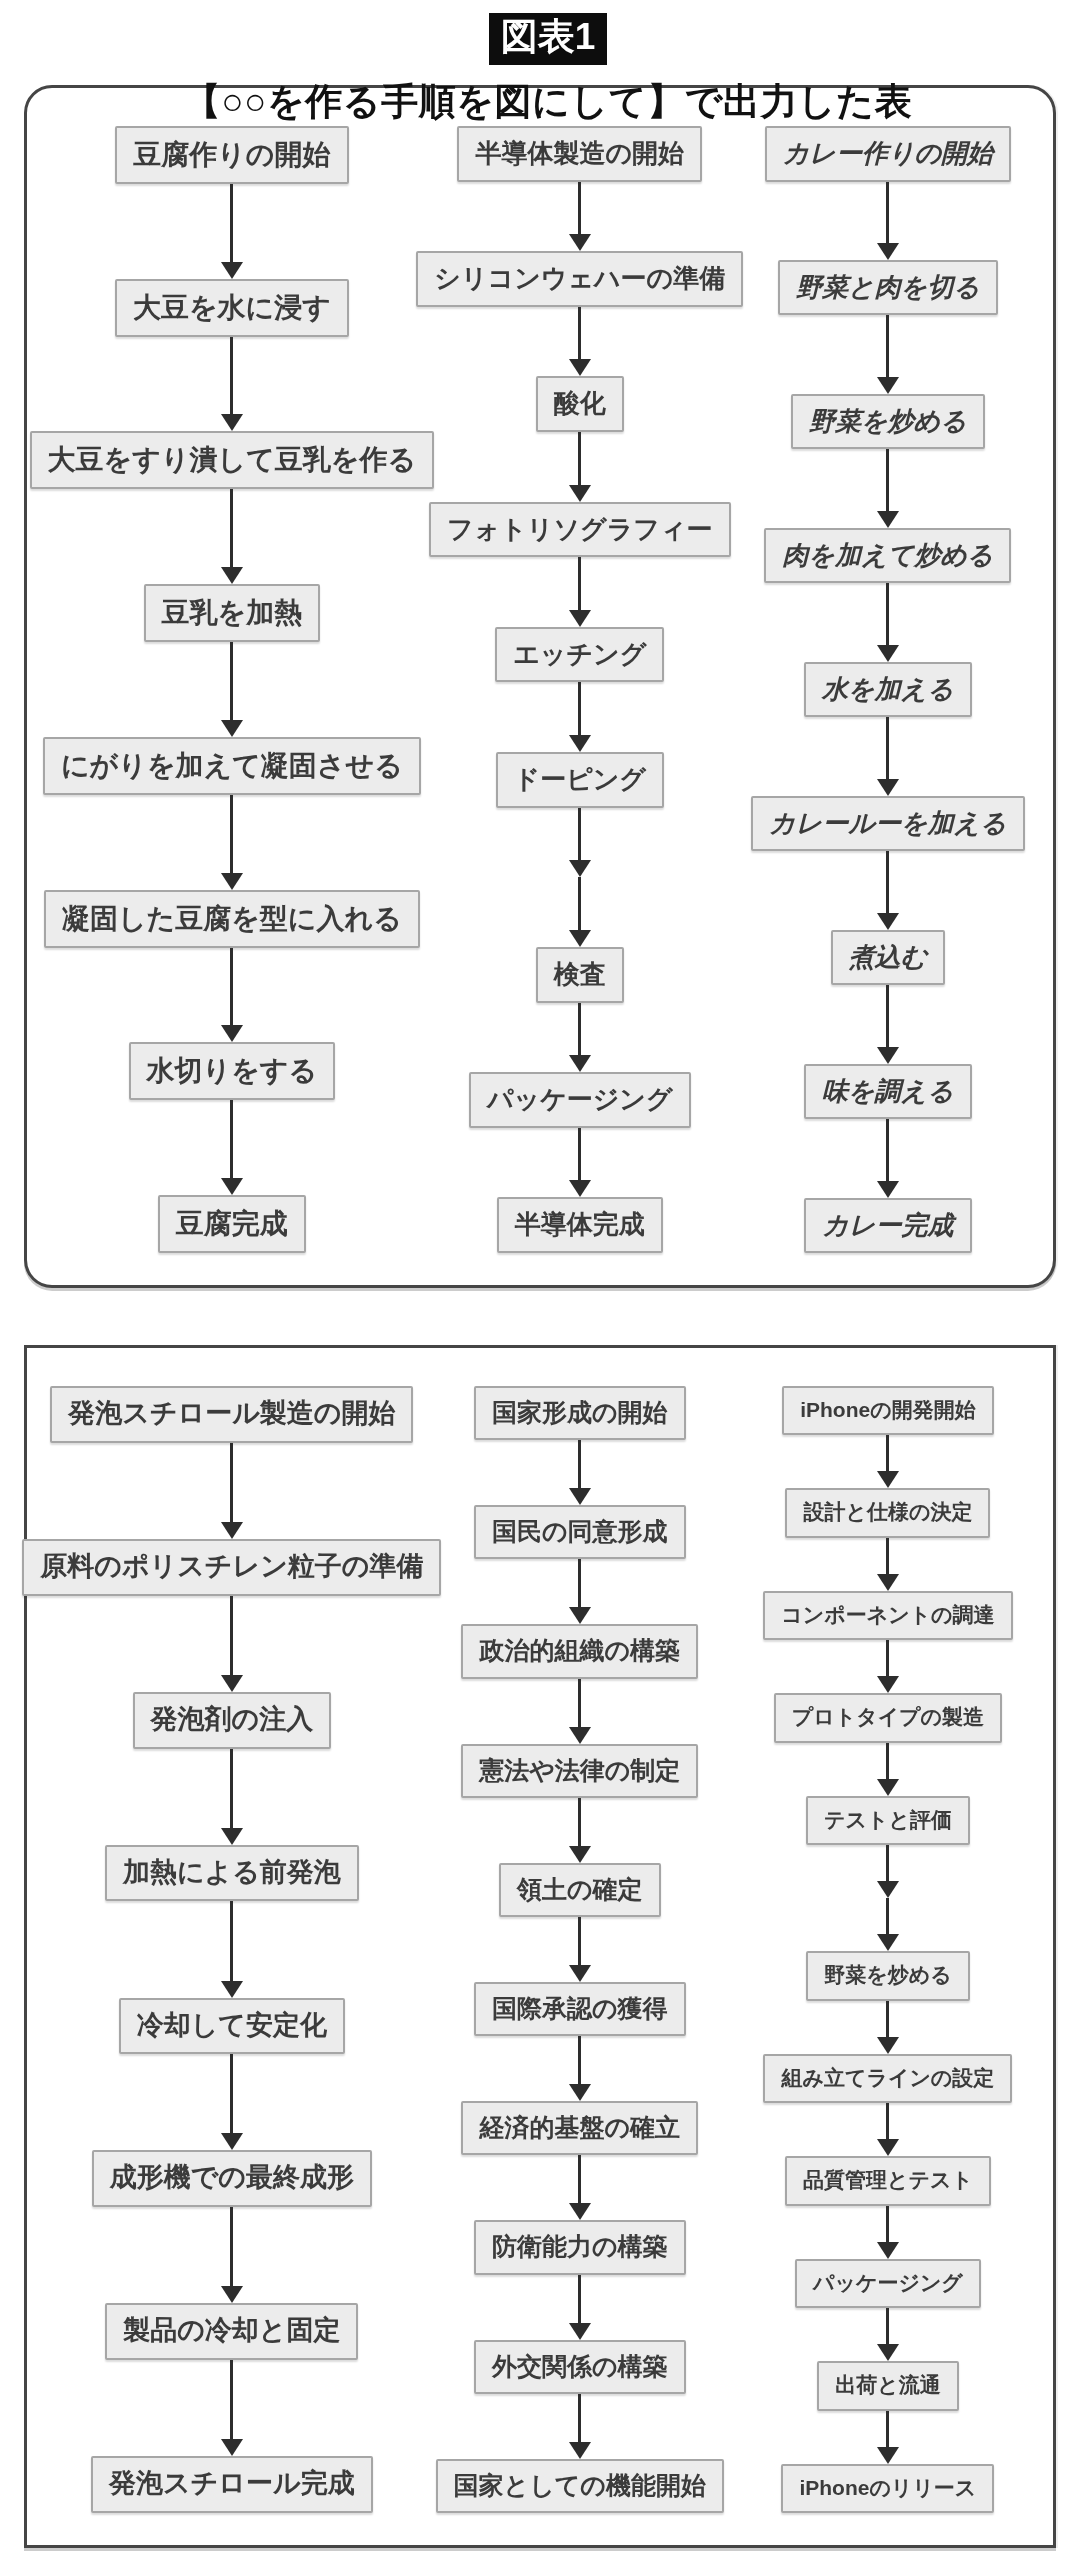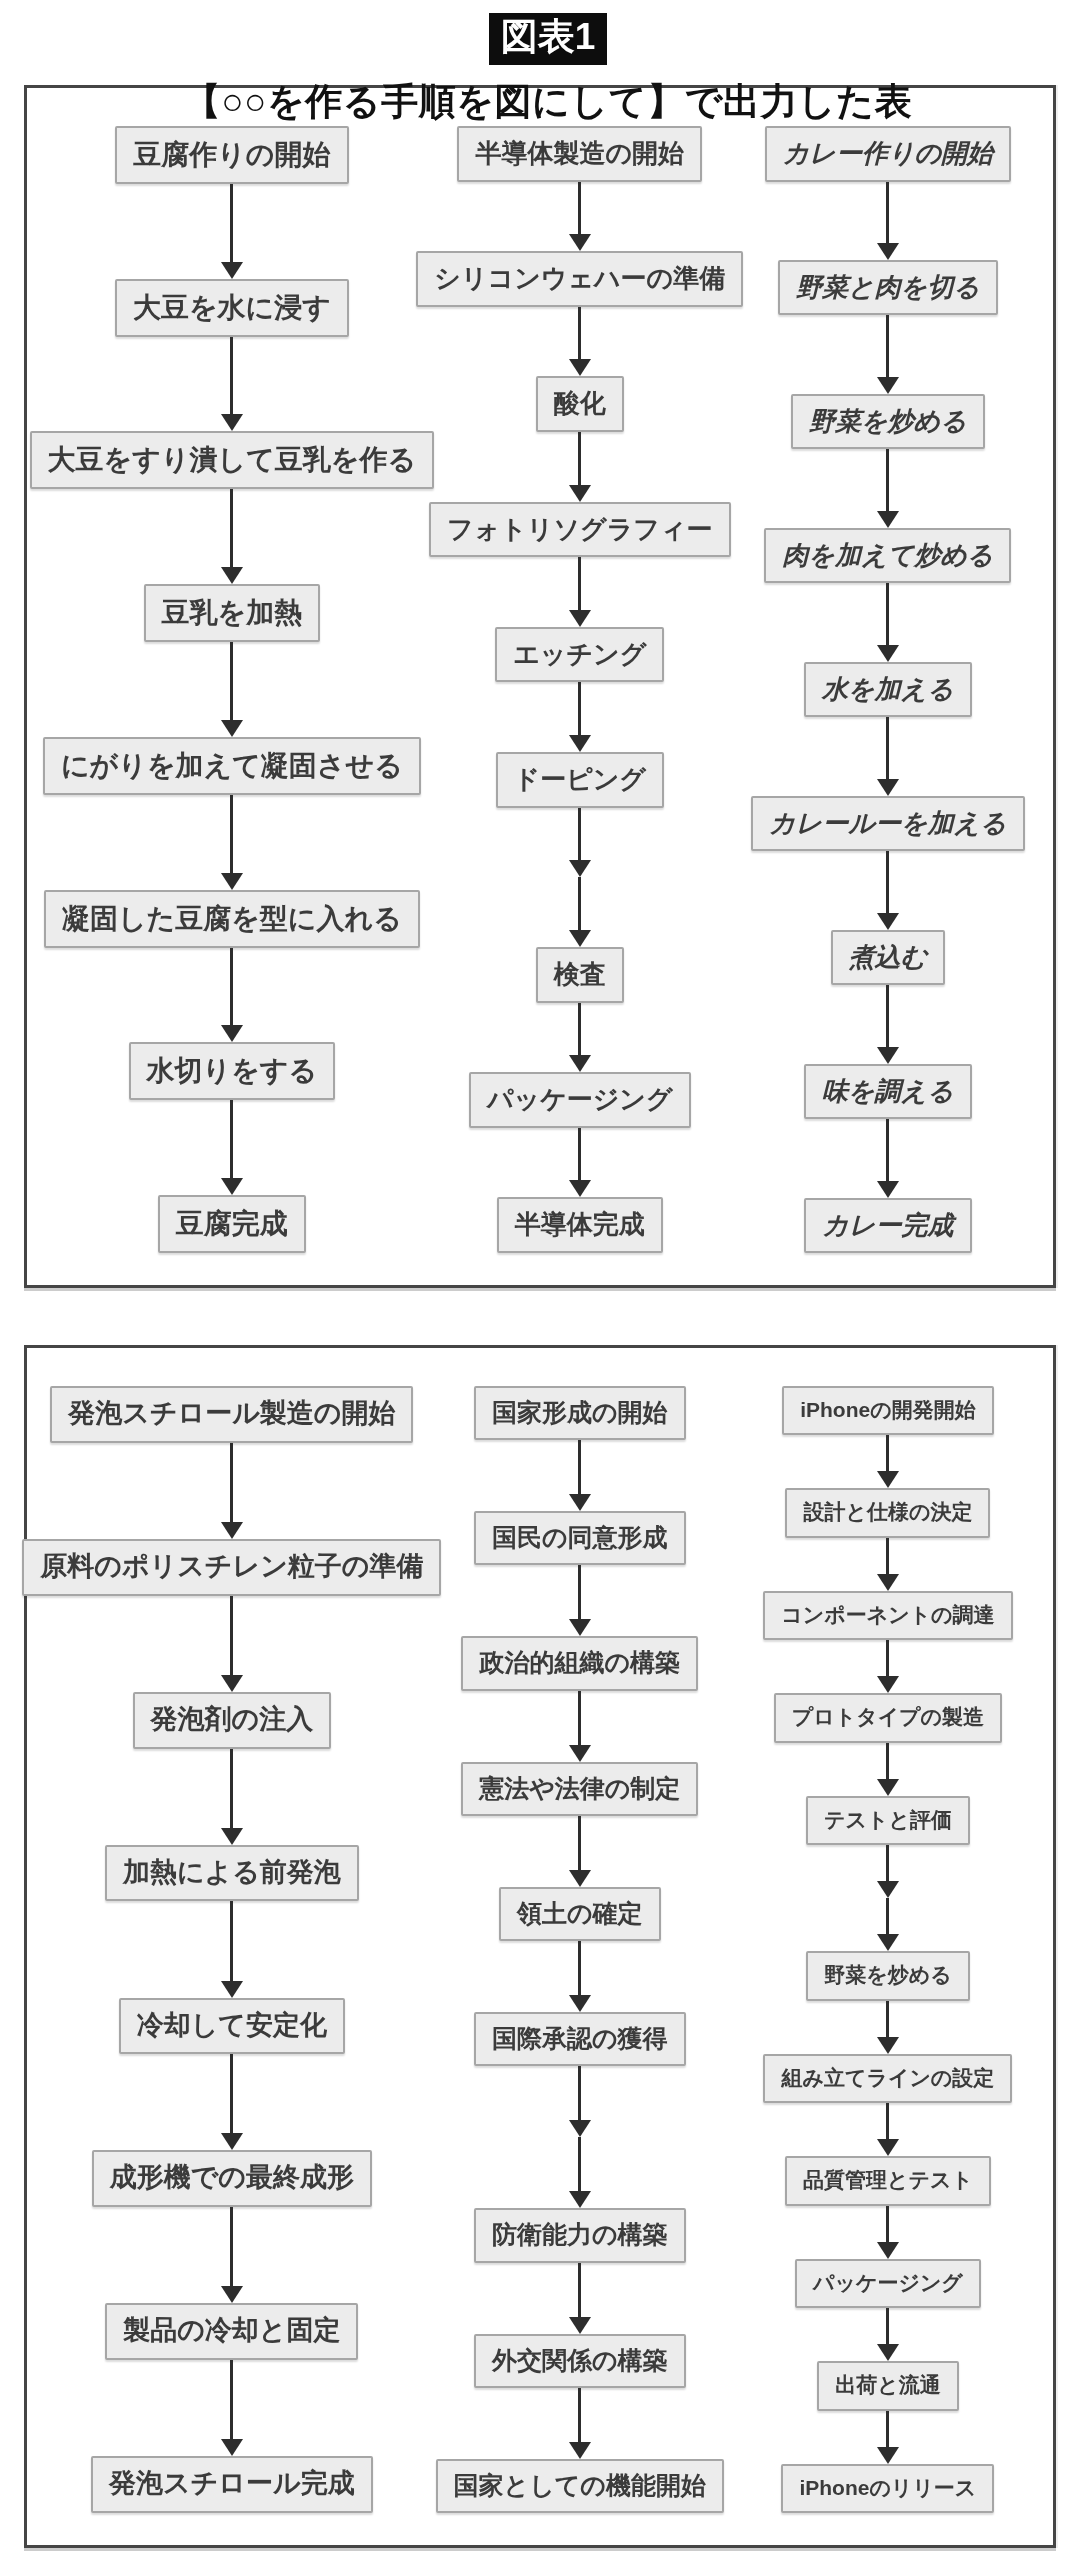--- a/index.html
+++ b/index.html
@@ -48,21 +48,21 @@
   .panel{
     display:flex;
     justify-content:space-between;
     border:3px solid var(--panel_border);
     background:#fff;
     margin:0 24px;
     height:1203px;
     padding:38px 16px 32px;
     box-shadow:0 3px 0 rgba(0,0,0,0.20), 2px 0 0 rgba(0,0,0,0.06);
   }
-  .panel-1{margin-top:19px;}
+  .panel-1{margin-top:19px;border-radius:28px;}
   .panel-2{margin-top:57px;}
   .chart{
     display:flex;
     flex-direction:column;
     align-items:center;
     height:100%;
     min-width:0;
   }
   .panel .chart:nth-child(1){flex:0 0 38%;}
   .panel .chart:nth-child(2){flex:0 0 32%;}
@@ -310,20 +310,21 @@
       <div class="step">領土の確定</div>
       <div class="arrow">
         <div class="line"></div>
         <div class="head"></div>
       </div>
       <div class="step">国際承認の獲得</div>
       <div class="arrow">
         <div class="line"></div>
         <div class="head"></div>
       </div>
+      <div class="step">経済的基盤の確立</div>
       <div class="arrow">
         <div class="line"></div>
         <div class="head"></div>
       </div>
       <div class="step">防衛能力の構築</div>
       <div class="arrow">
         <div class="line"></div>
         <div class="head"></div>
       </div>
       <div class="step">外交関係の構築</div>

